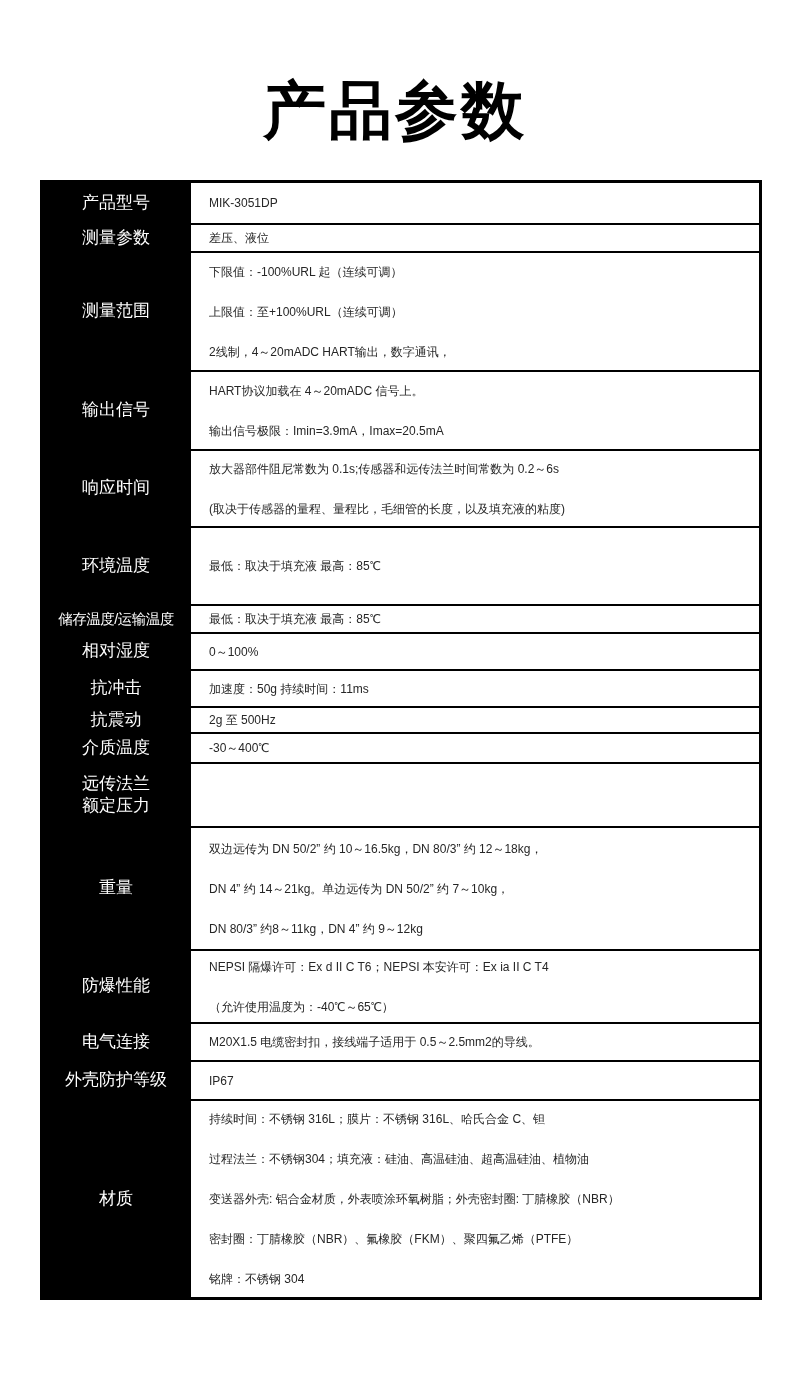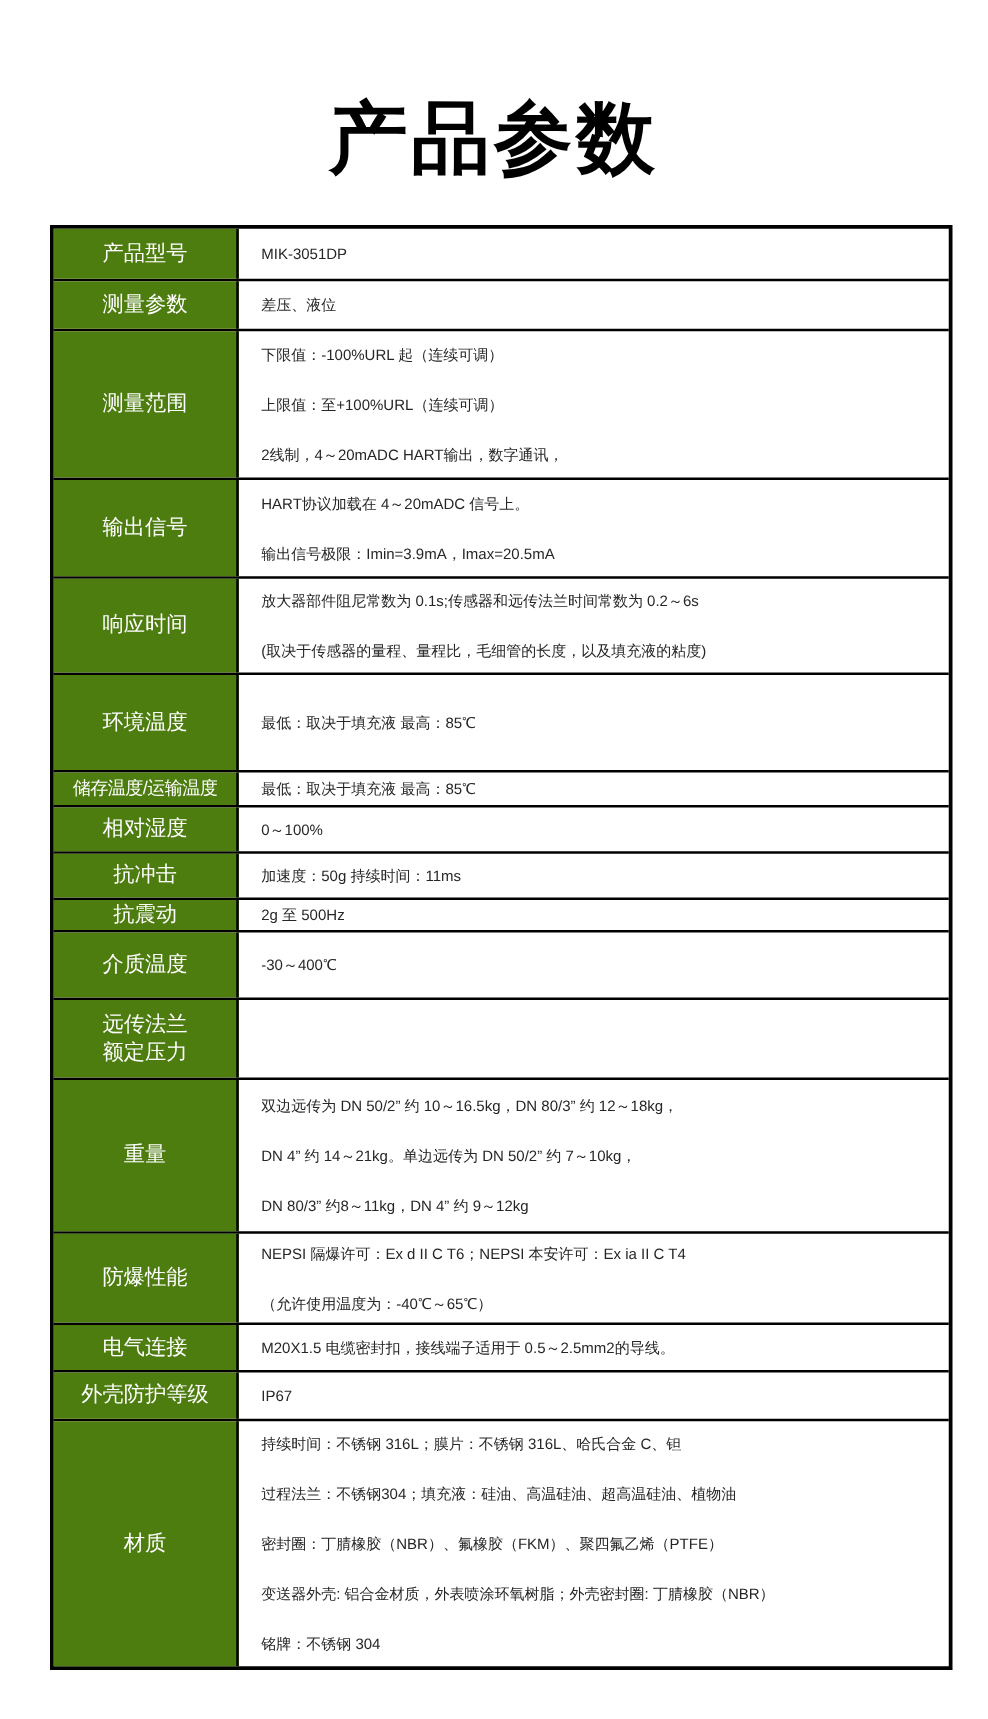--- a/index.html
+++ b/index.html
@@ -12,21 +12,21 @@
     font-family:"Liberation Sans", sans-serif;
   }
   .spec-table {
     position:absolute; left:40px; top:148px; width:716px;
     border:3px solid #000; background:#fff;
   }
   .row { display:flex; box-sizing:border-box; }
   .row + .row { border-top:2px solid #000; }
   .label {
     flex:0 0 148px; width:148px; box-sizing:border-box;
-    background:#4d7c0f; color:#fff;
+    background:#000000; color:#fff;
     border-right:2px solid #000;
     display:flex; align-items:center; justify-content:center;
     text-align:center; font-size:17px; white-space:pre-line; line-height:1.3;
   }
   .label.small { font-size:14.5px; letter-spacing:-0.5px; }
   .value {
     flex:1 1 auto; box-sizing:border-box; min-width:0;
     display:flex; flex-direction:column; justify-content:center;
     padding:0 8px 0 18px; color:#262626; font-size:12px; overflow:hidden;
   }
@@ -41,21 +41,21 @@
 
   <div class="spec-table">
 
     <div class="row" style="height:40px">
       <div class="label">产品型号</div>
       <div class="value">
         <div class="line">MIK-3051DP</div>
       </div>
     </div>
 
-    <div class="row" style="height:40px">
+    <div class="row" style="height:28px">
       <div class="label">测量参数</div>
       <div class="value">
         <div class="line">差压、液位</div>
       </div>
     </div>
 
     <div class="row" style="height:119px">
       <div class="label">测量范围</div>
       <div class="value">
         <div class="line">下限值：-100%URL 起（连续可调）</div>
@@ -108,21 +108,21 @@
       </div>
     </div>
 
     <div class="row" style="height:26px">
       <div class="label">抗震动</div>
       <div class="value">
         <div class="line">2g 至 500Hz</div>
       </div>
     </div>
 
-    <div class="row" style="height:54px">
+    <div class="row" style="height:30px">
       <div class="label">介质温度</div>
       <div class="value">
         <div class="line">-30～400℃</div>
       </div>
     </div>
 
     <div class="row" style="height:64px">
       <div class="label">远传法兰
 额定压力</div>
     </div>
@@ -156,20 +156,20 @@
       <div class="value">
         <div class="line">IP67</div>
       </div>
     </div>
 
     <div class="row" style="height:198px">
       <div class="label">材质</div>
       <div class="value">
         <div class="line">持续时间：不锈钢 316L；膜片：不锈钢 316L、哈氏合金 C、钽</div>
         <div class="line">过程法兰：不锈钢304；填充液：硅油、高温硅油、超高温硅油、植物油</div>
+        <div class="line">变送器外壳: 铝合金材质，外表喷涂环氧树脂；外壳密封圈: 丁腈橡胶（NBR）</div>
         <div class="line">密封圈：丁腈橡胶（NBR）、氟橡胶（FKM）、聚四氟乙烯（PTFE）</div>
-        <div class="line">变送器外壳: 铝合金材质，外表喷涂环氧树脂；外壳密封圈: 丁腈橡胶（NBR）</div>
         <div class="line">铭牌：不锈钢 304</div>
       </div>
     </div>
 
   </div>
 </div>
 
 </body></html>

